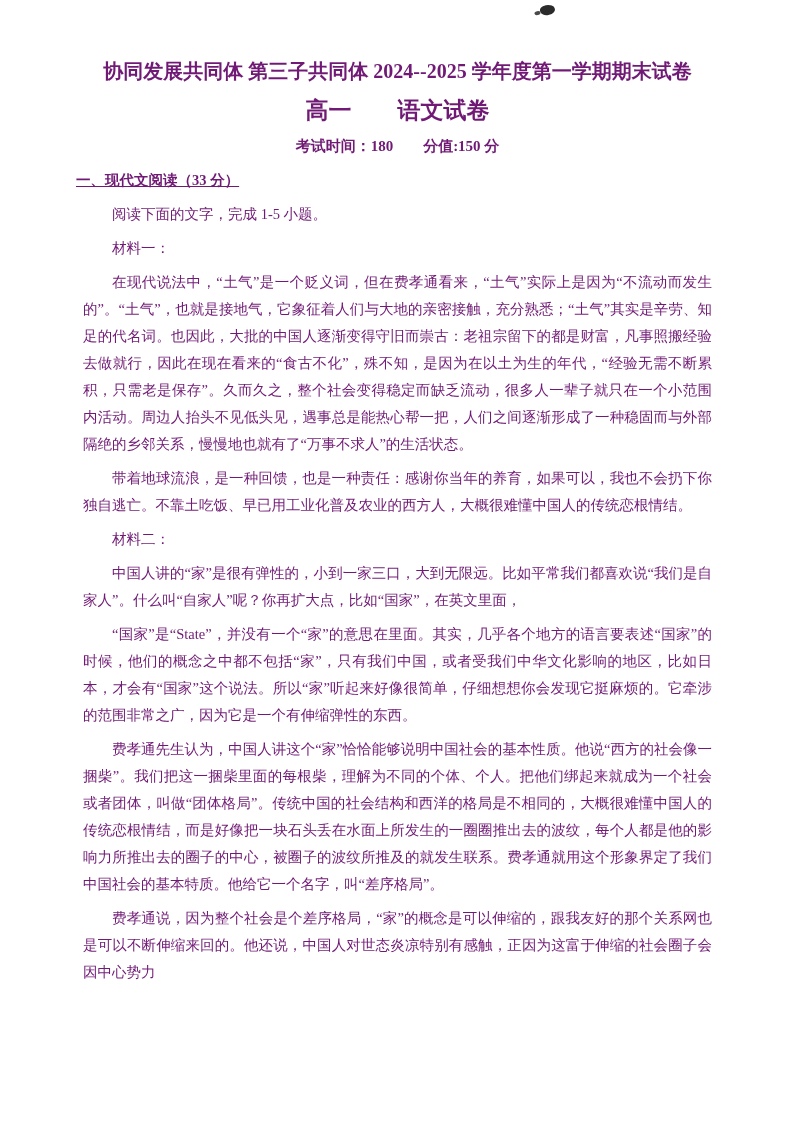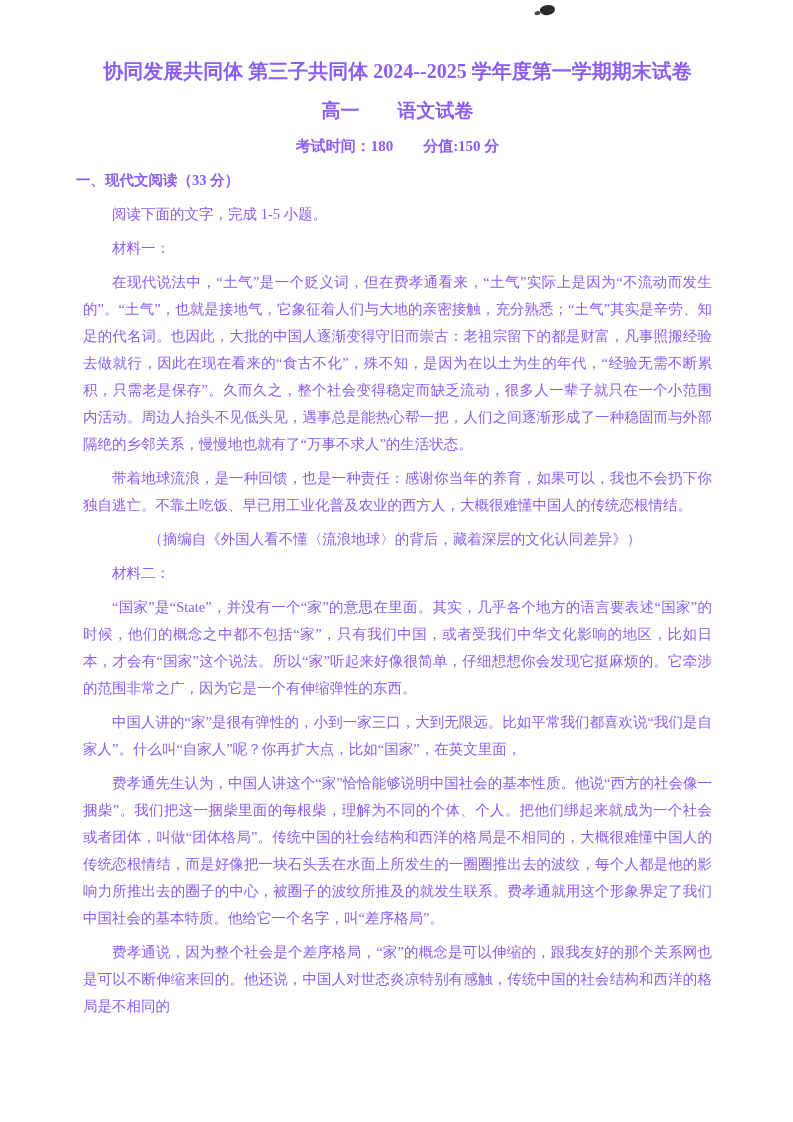--- a/index.html
+++ b/index.html
@@ -9,49 +9,50 @@
   }
   .page {
     position: relative;
     width: 793px;
     height: 1122px;
     margin: 0 auto;
     background: #ffffff;
     box-sizing: border-box;
     padding: 58px 74px 20px 76px;
     font-family: "Liberation Serif", "DejaVu Serif", serif;
-    color: #8b5cf6;
+    color: #701a75;
     overflow: hidden;
   }
   .title {
     margin: 0 0 13px 0;
     font-size: 20px;
     line-height: 27px;
     font-weight: 700;
     text-align: center;
   }
   .subtitle {
     margin: 0 0 11px 0;
-    font-size: 19px;
+    font-size: 23px;
     line-height: 25px;
     font-weight: 700;
     text-align: center;
   }
   .meta {
     margin: 0 0 9px 0;
     font-size: 15px;
     line-height: 24px;
     font-weight: 700;
     text-align: center;
   }
   .heading {
     font-size: 14.5px;
     line-height: 27px;
     font-weight: 700;
     text-align: left;
+    text-decoration: underline;
   }
   .para {
     margin: 7px;
     font-size: 14.5px;
     line-height: 27px;
     text-align: justify;
   }
   .indent2 { text-indent: 2em; }
   .attribution { text-indent: 4.5em; }
   .artifact {
@@ -86,21 +87,20 @@
   <div class="meta">考试时间：180　　分值:150 分</div>
 
   <div class="heading">一、现代文阅读（33 分）</div>
 
   <p class="para indent2">阅读下面的文字，完成 1-5 小题。</p>
   <p class="para indent2">材料一：</p>
 
   <p class="para indent2">在现代说法中，“土气”是一个贬义词，但在费孝通看来，“土气”实际上是因为“不流动而发生的”。“土气”，也就是接地气，它象征着人们与大地的亲密接触，充分熟悉；“土气”其实是辛劳、知足的代名词。也因此，大批的中国人逐渐变得守旧而崇古：老祖宗留下的都是财富，凡事照搬经验去做就行，因此在现在看来的“食古不化”，殊不知，是因为在以土为生的年代，“经验无需不断累积，只需老是保存”。久而久之，整个社会变得稳定而缺乏流动，很多人一辈子就只在一个小范围内活动。周边人抬头不见低头见，遇事总是能热心帮一把，人们之间逐渐形成了一种稳固而与外部隔绝的乡邻关系，慢慢地也就有了“万事不求人”的生活状态。</p>
   <p class="para indent2">带着地球流浪，是一种回馈，也是一种责任：感谢你当年的养育，如果可以，我也不会扔下你独自逃亡。不靠土吃饭、早已用工业化普及农业的西方人，大概很难懂中国人的传统恋根情结。</p>
 
-  <p class="para attribution">（摘编自《外国人看不懂〈流浪地球〉的背后，藏着深层的文化认同差异》）</p>
 
   <p class="para indent2">材料二：</p>
 
+  <p class="para indent2">中国人讲的“家”是很有弹性的，小到一家三口，大到无限远。比如平常我们都喜欢说“我们是自家人”。什么叫“自家人”呢？你再扩大点，比如“国家”，在英文里面，</p>
   <p class="para indent2">“国家”是“State”，并没有一个“家”的意思在里面。其实，几乎各个地方的语言要表述“国家”的时候，他们的概念之中都不包括“家”，只有我们中国，或者受我们中华文化影响的地区，比如日本，才会有“国家”这个说法。所以“家”听起来好像很简单，仔细想想你会发现它挺麻烦的。它牵涉的范围非常之广，因为它是一个有伸缩弹性的东西。</p>
-  <p class="para indent2">中国人讲的“家”是很有弹性的，小到一家三口，大到无限远。比如平常我们都喜欢说“我们是自家人”。什么叫“自家人”呢？你再扩大点，比如“国家”，在英文里面，</p>
   <p class="para indent2">费孝通先生认为，中国人讲这个“家”恰恰能够说明中国社会的基本性质。他说“西方的社会像一捆柴”。我们把这一捆柴里面的每根柴，理解为不同的个体、个人。把他们绑起来就成为一个社会或者团体，叫做“团体格局”。传统中国的社会结构和西洋的格局是不相同的，大概很难懂中国人的传统恋根情结，而是好像把一块石头丢在水面上所发生的一圈圈推出去的波纹，每个人都是他的影响力所推出去的圈子的中心，被圈子的波纹所推及的就发生联系。费孝通就用这个形象界定了我们中国社会的基本特质。他给它一个名字，叫“差序格局”。</p>
-  <p class="para indent2">费孝通说，因为整个社会是个差序格局，“家”的概念是可以伸缩的，跟我友好的那个关系网也是可以不断伸缩来回的。他还说，中国人对世态炎凉特别有感触，传统中国的社会结构和西洋的格局是不相同的</p>
+  <p class="para indent2">费孝通说，因为整个社会是个差序格局，“家”的概念是可以伸缩的，跟我友好的那个关系网也是可以不断伸缩来回的。他还说，中国人对世态炎凉特别有感触，正因为这富于伸缩的社会圈子会因中心势力</p>
 </div>
 
 </body></html>

